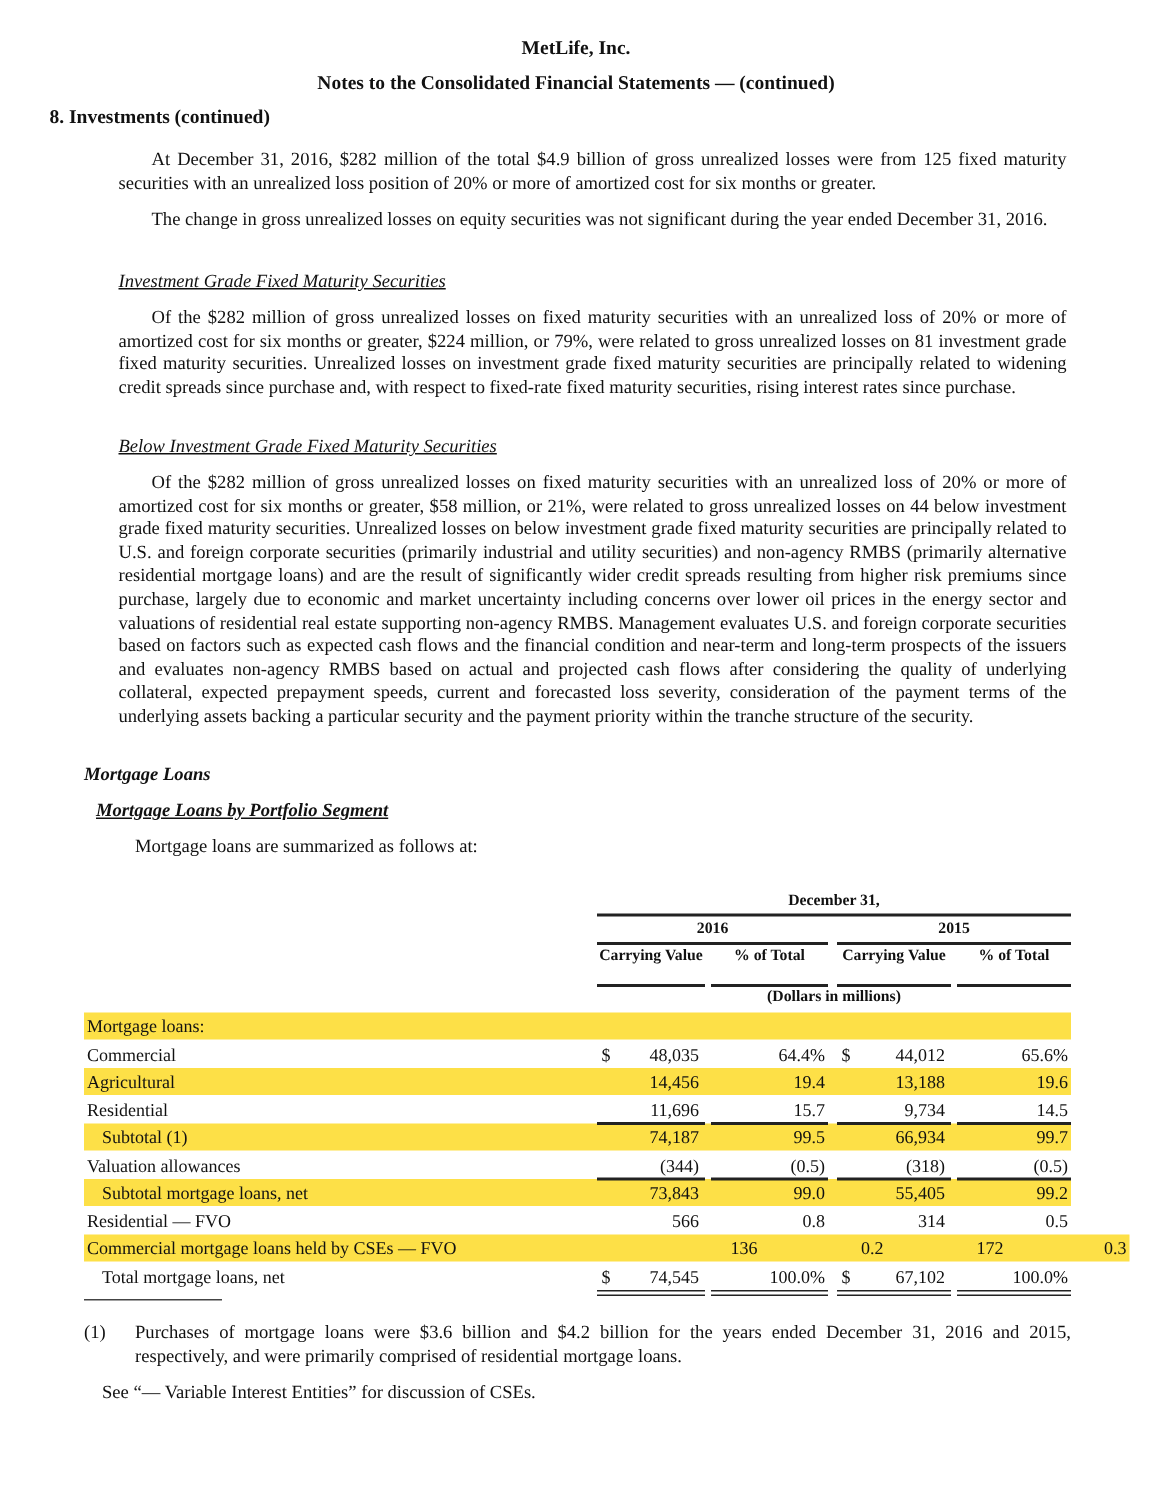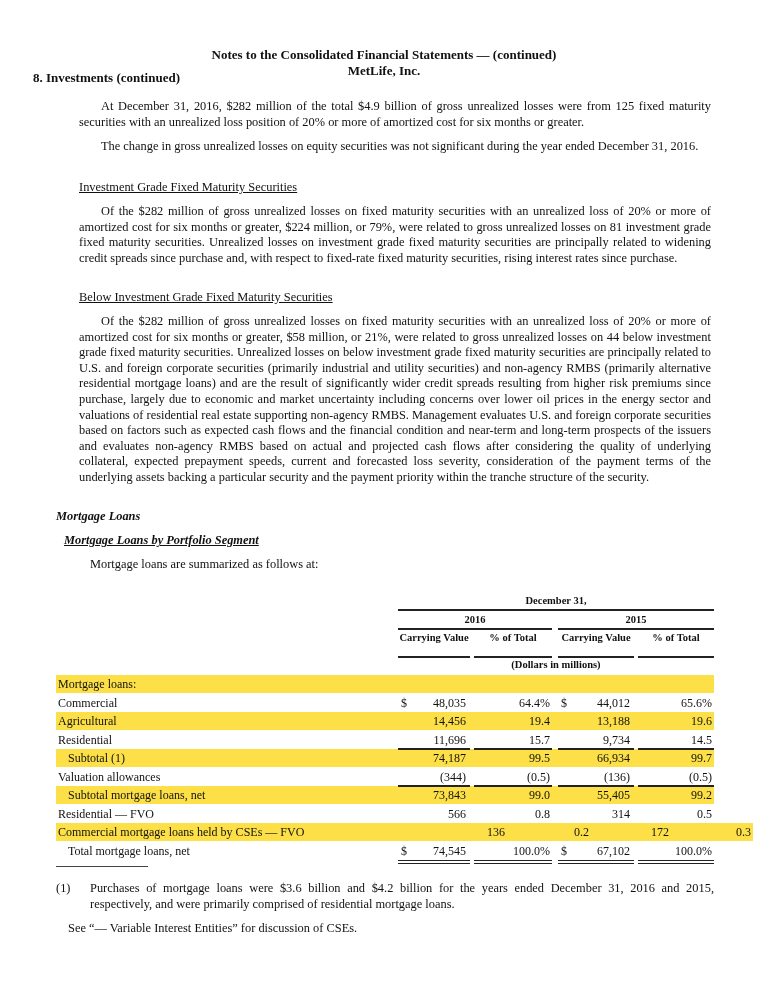--- a/index.html
+++ b/index.html
@@ -1,25 +1,25 @@
 <!DOCTYPE html>
 <html><head>
 <meta charset="utf-8">
 <style>
   html, body { margin: 0; padding: 0; background: #ffffff; }
   body { width: 768px; height: 1004px; position: relative; overflow: hidden;
          font-family: "Liberation Serif", serif; color: #111; font-size: 12.4px; }
   .page { position: absolute; left: 0; top: 0; width: 768px; height: 1004px; }
   .center { text-align: center; }
-  .company { position: absolute; top: 24px; left: 0; width: 768px; font-weight: bold; font-size: 13px; margin-top: 39px; }
+  .company { position: absolute; top: 24px; left: 0; width: 768px; font-weight: bold; font-size: 13px; }
   .notes-title { position: absolute; top: 47px; left: 0; width: 768px; font-weight: bold; font-size: 13px; }
   .section { position: absolute; top: 70px; left: 33px; font-weight: bold; font-size: 13px; }
   .para { position: absolute; left: 79px; width: 632px; text-align: justify; line-height: 15.6px; font-size: 12.4px; }
   .para .indent { display: inline-block; width: 22px; }
-  .subhead { position: absolute; left: 79px; text-decoration: underline; font-size: 12.4px; }
+  .subhead { position: absolute; left: 79px; font-style: italic; text-decoration: underline; font-size: 12.4px; }
   .bold-italic { position: absolute; font-weight: bold; font-style: italic; font-size: 12.4px; }
   .bi-under { text-decoration: underline; }
 
   
   .tbl { position: absolute; left: 56px; top: 595px; width: 658px; font-size: 12px; }
   .hdr { position: absolute; font-weight: bold; font-size: 10.5px; text-align: center; line-height: 11px; }
   .rule { position: absolute; height: 2px; background: #222; }
   .row { position: absolute; left: 0; width: 658px; height: 18px; line-height: 18px; }
   .row.shade { background: #fde047; }
   .row .label { position: absolute; left: 2px; }
@@ -111,21 +111,21 @@
           <span class="label ind">Subtotal (1)</span>
           <span class="cell" style="right: 248px;">74,187</span>
           <span class="cell" style="right: 164px;">99.5</span>
           <span class="cell" style="right: 84px;">66,934</span>
           <span class="cell" style="right: 2px;">99.7</span>
         </div>
         <div class="row" style="top: 172.5px;">
           <span class="label">Valuation allowances</span>
           <span class="cell" style="right: 248px;">(344)</span>
           <span class="cell" style="right: 164px;">(0.5)</span>
-          <span class="cell" style="right: 84px;">(136)</span>
+          <span class="cell" style="right: 84px;">(318)</span>
           <span class="cell" style="right: 2px;">(0.5)</span>
         </div>
         <div class="row shade" style="top: 191px;">
           <span class="label ind">Subtotal mortgage loans, net</span>
           <span class="cell" style="right: 248px;">73,843</span>
           <span class="cell" style="right: 164px;">99.0</span>
           <span class="cell" style="right: 84px;">55,405</span>
           <span class="cell" style="right: 2px;">99.2</span>
         </div>
         <div class="row" style="top: 209.5px;">

